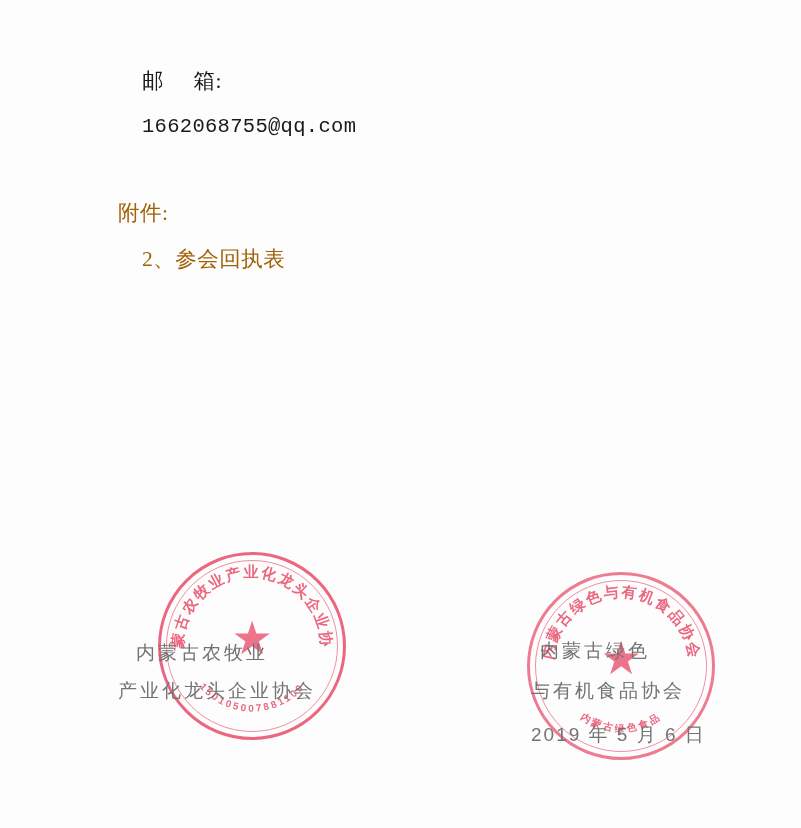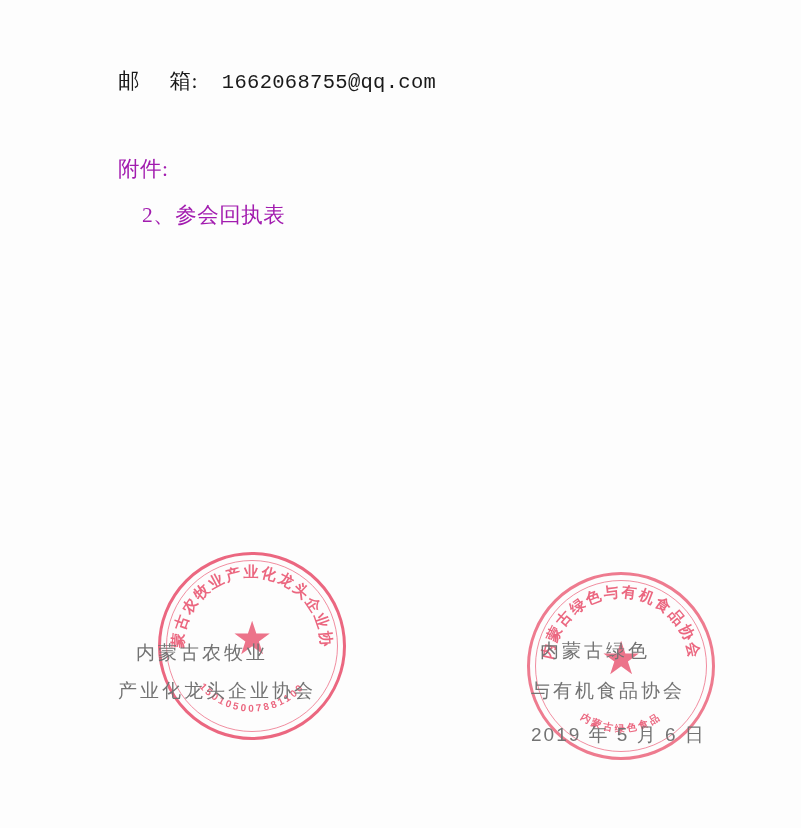--- a/index.html
+++ b/index.html
@@ -25,29 +25,30 @@
     position: absolute;
     left: 118px;
     top: 58px;
     width: 620px;
   }
   .line {
     font-size: 21.5px;
     line-height: 46px;
     letter-spacing: 0.5px;
     white-space: pre;
-    color: #a21caf;
+    color: #a16207;
   }
   .spacer-sm { height: 40px; }
   .indent { padding-left: 24px; }
   .email-row {
     display: flex;
     align-items: baseline;
     font-size: 21.5px;
     line-height: 46px;
+    flex-direction: column;
   }
   .email-label {
     white-space: pre;
     letter-spacing: 0.5px;
   }
   .email-value {
     font-family: "Liberation Mono", monospace;
     font-size: 20.5px;
     letter-spacing: 0.3px;
     margin-left: 24px;

